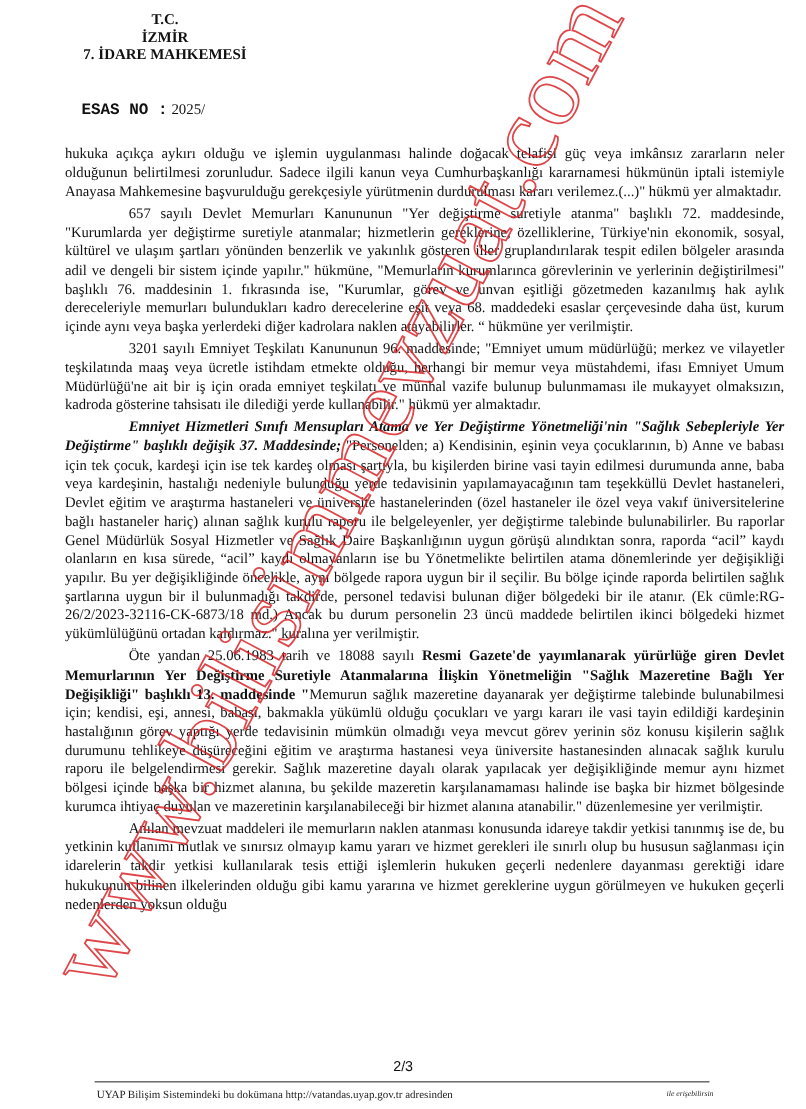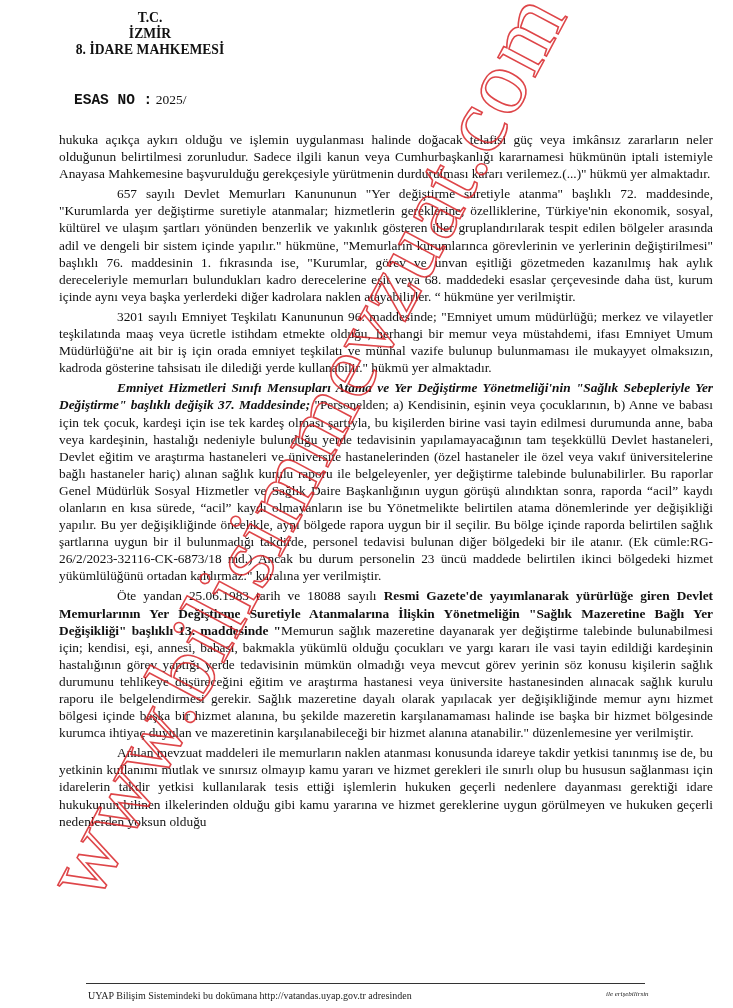--- a/index.html
+++ b/index.html
@@ -46,37 +46,38 @@
     }
   </style>
 </head>
 <body>
 
 <div class="page">
 
   <div class="court-header">
     <div>T.C.</div>
     <div>İZMİR</div>
-    <div>8. İDARE MAHKEMESİ</div>
+    <div>7. İDARE MAHKEMESİ</div>
   </div>
 
   <div class="esas">
     <span class="label">ESAS NO :</span>
     <span class="val">2025/</span>
   </div>
 
   <div class="body-text">
     <p>hukuka açıkça aykırı olduğu ve işlemin uygulanması halinde doğacak telafisi güç veya imkânsız zararların neler olduğunun belirtilmesi zorunludur. Sadece ilgili kanun veya Cumhurbaşkanlığı kararnamesi hükmünün iptali istemiyle Anayasa Mahkemesine başvurulduğu gerekçesiyle yürütmenin durdurulması kararı verilemez.(...)" hükmü yer almaktadır.</p>
     <p class="indent">657 sayılı Devlet Memurları Kanununun "Yer değiştirme suretiyle atanma" başlıklı 72. maddesinde, "Kurumlarda yer değiştirme suretiyle atanmalar; hizmetlerin gereklerine, özelliklerine, Türkiye'nin ekonomik, sosyal, kültürel ve ulaşım şartları yönünden benzerlik ve yakınlık gösteren iller gruplandırılarak tespit edilen bölgeler arasında adil ve dengeli bir sistem içinde yapılır." hükmüne, "Memurların kurumlarınca görevlerinin ve yerlerinin değiştirilmesi" başlıklı 76. maddesinin 1. fıkrasında ise, "Kurumlar, görev ve unvan eşitliği gözetmeden kazanılmış hak aylık dereceleriyle memurları bulundukları kadro derecelerine eşit veya 68. maddedeki esaslar çerçevesinde daha üst, kurum içinde aynı veya başka yerlerdeki diğer kadrolara naklen atayabilirler. “ hükmüne yer verilmiştir.</p>
     <p class="indent">3201 sayılı Emniyet Teşkilatı Kanununun 96. maddesinde; "Emniyet umum müdürlüğü; merkez ve vilayetler teşkilatında maaş veya ücretle istihdam etmekte olduğu, herhangi bir memur veya müstahdemi, ifası Emniyet Umum Müdürlüğü'ne ait bir iş için orada emniyet teşkilatı ve münhal vazife bulunup bulunmaması ile mukayyet olmaksızın, kadroda gösterine tahsisatı ile dilediği yerde kullanabilir." hükmü yer almaktadır.</p>
     <p class="indent"><span class="bi">Emniyet Hizmetleri Sınıfı Mensupları Atama ve Yer Değiştirme Yönetmeliği'nin "Sağlık Sebepleriyle Yer Değiştirme" başlıklı değişik 37. Maddesinde;</span><span> "Personelden; a) Kendisinin, eşinin veya çocuklarının, b) Anne ve babası için tek çocuk, kardeşi için ise tek kardeş olması şartıyla, bu kişilerden birine vasi tayin edilmesi durumunda anne, baba veya kardeşinin, hastalığı nedeniyle bulunduğu yerde tedavisinin yapılamayacağının tam teşekküllü Devlet hastaneleri, Devlet eğitim ve araştırma hastaneleri ve üniversite hastanelerinden (özel hastaneler ile özel veya vakıf üniversitelerine bağlı hastaneler hariç) alınan sağlık kurulu raporu ile belgeleyenler, yer değiştirme talebinde bulunabilirler. Bu raporlar Genel Müdürlük Sosyal Hizmetler ve Sağlık Daire Başkanlığının uygun görüşü alındıktan sonra, raporda “acil” kaydı olanların en kısa sürede, “acil” kaydı olmayanların ise bu Yönetmelikte belirtilen atama dönemlerinde yer değişikliği yapılır. Bu yer değişikliğinde öncelikle, aynı bölgede rapora uygun bir il seçilir. Bu bölge içinde raporda belirtilen sağlık şartlarına uygun bir il bulunmadığı takdirde, personel tedavisi bulunan diğer bölgedeki bir ile atanır. (Ek cümle:RG-26/2/2023-32116-CK-6873/18 md.) Ancak bu durum personelin 23 üncü maddede belirtilen ikinci bölgedeki hizmet yükümlülüğünü ortadan kaldırmaz." kuralına yer verilmiştir.</span></p>
     <p class="indent"><span>Öte yandan 25.06.1983 tarih ve 18088 sayılı </span><span class="b">Resmi Gazete'de yayımlanarak yürürlüğe giren Devlet Memurlarının Yer Değiştirme Suretiyle Atanmalarına İlişkin Yönetmeliğin "Sağlık Mazeretine Bağlı Yer Değişikliği" başlıklı 13. maddesinde "</span><span>Memurun sağlık mazeretine dayanarak yer değiştirme talebinde bulunabilmesi için; kendisi, eşi, annesi, babası, bakmakla yükümlü olduğu çocukları ve yargı kararı ile vasi tayin edildiği kardeşinin hastalığının görev yaptığı yerde tedavisinin mümkün olmadığı veya mevcut görev yerinin söz konusu kişilerin sağlık durumunu tehlikeye düşüreceğini eğitim ve araştırma hastanesi veya üniversite hastanesinden alınacak sağlık kurulu raporu ile belgelendirmesi gerekir. Sağlık mazeretine dayalı olarak yapılacak yer değişikliğinde memur aynı hizmet bölgesi içinde başka bir hizmet alanına, bu şekilde mazeretin karşılanamaması halinde ise başka bir hizmet bölgesinde kurumca ihtiyaç duyulan ve mazeretinin karşılanabileceği bir hizmet alanına atanabilir." düzenlemesine yer verilmiştir.</span></p>
     <p class="indent">Anılan mevzuat maddeleri ile memurların naklen atanması konusunda idareye takdir yetkisi tanınmış ise de, bu yetkinin kullanımı mutlak ve sınırsız olmayıp kamu yararı ve hizmet gerekleri ile sınırlı olup bu hususun sağlanması için idarelerin takdir yetkisi kullanılarak tesis ettiği işlemlerin hukuken geçerli nedenlere dayanması gerektiği idare hukukunun bilinen ilkelerinden olduğu gibi kamu yararına ve hizmet gereklerine uygun görülmeyen ve hukuken geçerli nedenlerden yoksun olduğu</p>
   </div>
 
+  <div class="page-num">2/3</div>
   <div class="footer-rule"></div>
   <div class="footer-left">UYAP Bilişim Sistemindeki bu dokümana http://vatandas.uyap.gov.tr adresinden</div>
   <div class="footer-right">ile erişebilirsin</div>
 
   <svg class="watermark" viewBox="0 0 733 1008" xmlns="http://www.w3.org/2000/svg">
     <text x="0" y="0" transform="translate(95 905) rotate(-62)" font-family="Liberation Serif, serif" font-size="92" fill="none" stroke="#d9262a" stroke-width="1.6" opacity="0.85" letter-spacing="2">www.bilisimmevzuat.com</text>
   </svg>
 </div>
 
 </body></html>

